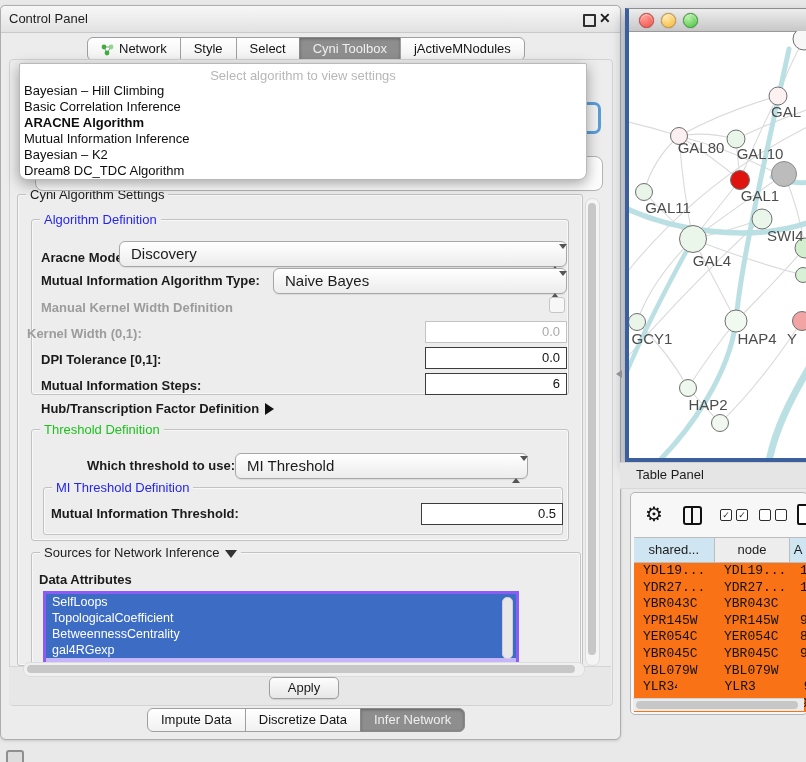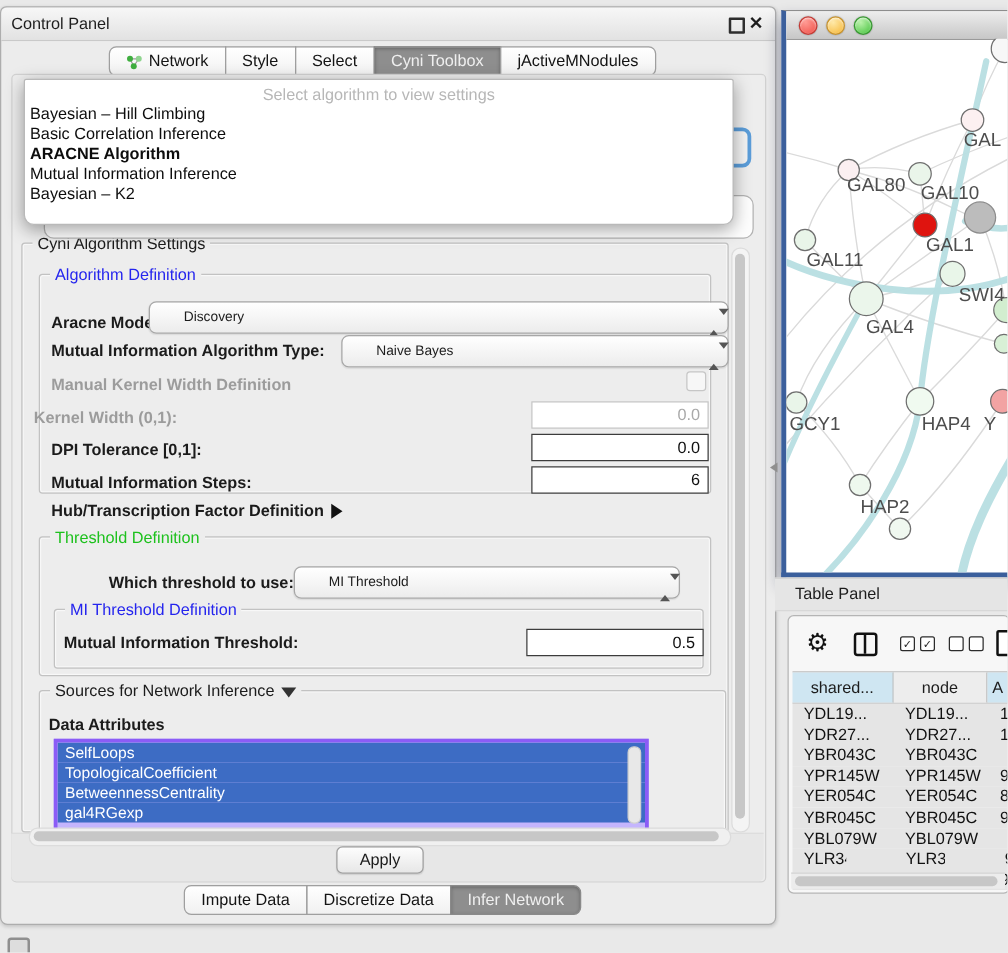--- a/index.html
+++ b/index.html
@@ -37,22 +37,22 @@
   
   .group{border:1px solid #c2c2c2;border-radius:3px;box-shadow:inset 0 0 0 1px rgba(255,255,255,.6);}
   .gtitle{position:absolute;top:-8px;left:8px;background:#ededed;padding:0 4px;font-size:13px;}
   .t-blue{color:#2525ee;}
   .t-green{color:#1dc11d;}
 
   .lbl{font-size:13px;font-weight:bold;color:#1b1b1b;white-space:nowrap;}
   .lbl.dis{color:#9c9c9c;}
 
   .combo{height:24px;border:1px solid #a7a7a7;border-radius:6px;
-    background:linear-gradient(#ffffff,#ececec);font-size:11px;line-height:24px;
-    padding-left:27px;box-shadow:0 1px 1px rgba(0,0,0,.08);}
+    background:linear-gradient(#ffffff,#ececec);font-size:15px;line-height:24px;
+    padding-left:11px;box-shadow:0 1px 1px rgba(0,0,0,.08);}
   .combo .arr{position:absolute;right:7px;top:4px;width:8px;}
   .arr .up{width:0;height:0;border-left:4px solid transparent;border-right:4px solid transparent;
     border-bottom:5px solid #555;margin-bottom:2px;}
   .arr .dn{width:0;height:0;border-left:4px solid transparent;border-right:4px solid transparent;
     border-top:5px solid #555;}
 
   .tfield{height:20px;border:1px solid #3c3c3c;background:#fff;font-size:13px;line-height:20px;
     text-align:right;padding-right:6px;color:#111;}
   .tfield.dis{border-color:#c3c3c3;color:#a9a9a9;}
 
@@ -116,21 +116,21 @@
   #icon-columns::after{content:"";position:absolute;left:5.5px;top:0;width:2.5px;height:15px;background:#111;}
   .cb-pair{display:flex;gap:4px;}
   .cb{width:10px;height:10px;border:1.5px solid #2c2c2c;border-radius:2px;font-size:9px;line-height:10px;
       text-align:center;color:#2c2c2c;background:#fff;}
   #icon-doc{width:14px;height:17px;border:2.5px solid #111;border-radius:2px;background:#fff;}
   #tbl-headrow{position:absolute;left:3px;top:44px;width:173px;height:24px;display:flex;
      border-top:1px solid #bdbdbd;border-bottom:1px solid #bdbdbd;}
   .th{font-size:13px;line-height:24px;text-align:center;border-right:1px solid #bdbdbd;overflow:hidden;white-space:nowrap;}
   .th.blue{background:var(--hdrblue);}
   .th.gray{background:#ededed;}
-  .tbl-row{position:absolute;left:3px;width:173px;height:16.6px;display:flex;background:#e5e5e5;}
+  .tbl-row{position:absolute;left:3px;width:173px;height:16.6px;display:flex;background:#f97316;font-family:Liberation Mono, monospace;}
   .td{font-size:13px;line-height:16.6px;white-space:nowrap;overflow:hidden;padding-left:9px;color:#111;}
   #tbl-hsb{position:absolute;left:2px;top:205px;width:171px;height:12px;background:#ececec;border-top:1px solid #d2d2d2;}
   #tbl-hsb .sb-thumb-h{left:3px;width:162px;}
 
   
   #divider-arrow{left:616px;top:370px;width:0;height:0;border-top:4px solid transparent;
      border-bottom:4px solid transparent;border-right:6px solid #8f8f8f;}
   #corner-icon{left:6px;top:750px;width:14px;height:12px;border:2px solid #8f8f8f;border-radius:3px;background:#dddddd;}
 </style>
 </head>
@@ -265,20 +265,21 @@
       </div>
 
     <div class="abs" id="popup">
       <div id="popup-header">Select algorithm to view settings</div>
       <div id="popup-items">
           <div class="pop-item">Bayesian – Hill Climbing</div>
           <div class="pop-item">Basic Correlation Inference</div>
           <div class="pop-item bold">ARACNE Algorithm</div>
           <div class="pop-item">Mutual Information Inference</div>
           <div class="pop-item">Bayesian – K2</div>
+          <div class="pop-item">Dream8 DC_TDC Algorithm</div>
         </div>
     </div>
   </div>
 
   <div class="abs" id="net-window">
     <div class="abs" id="net-titlebar">
       <div class="light" id="light-red"></div>
       <div class="light" id="light-yellow"></div>
       <div class="light" id="light-green"></div>
     </div>

